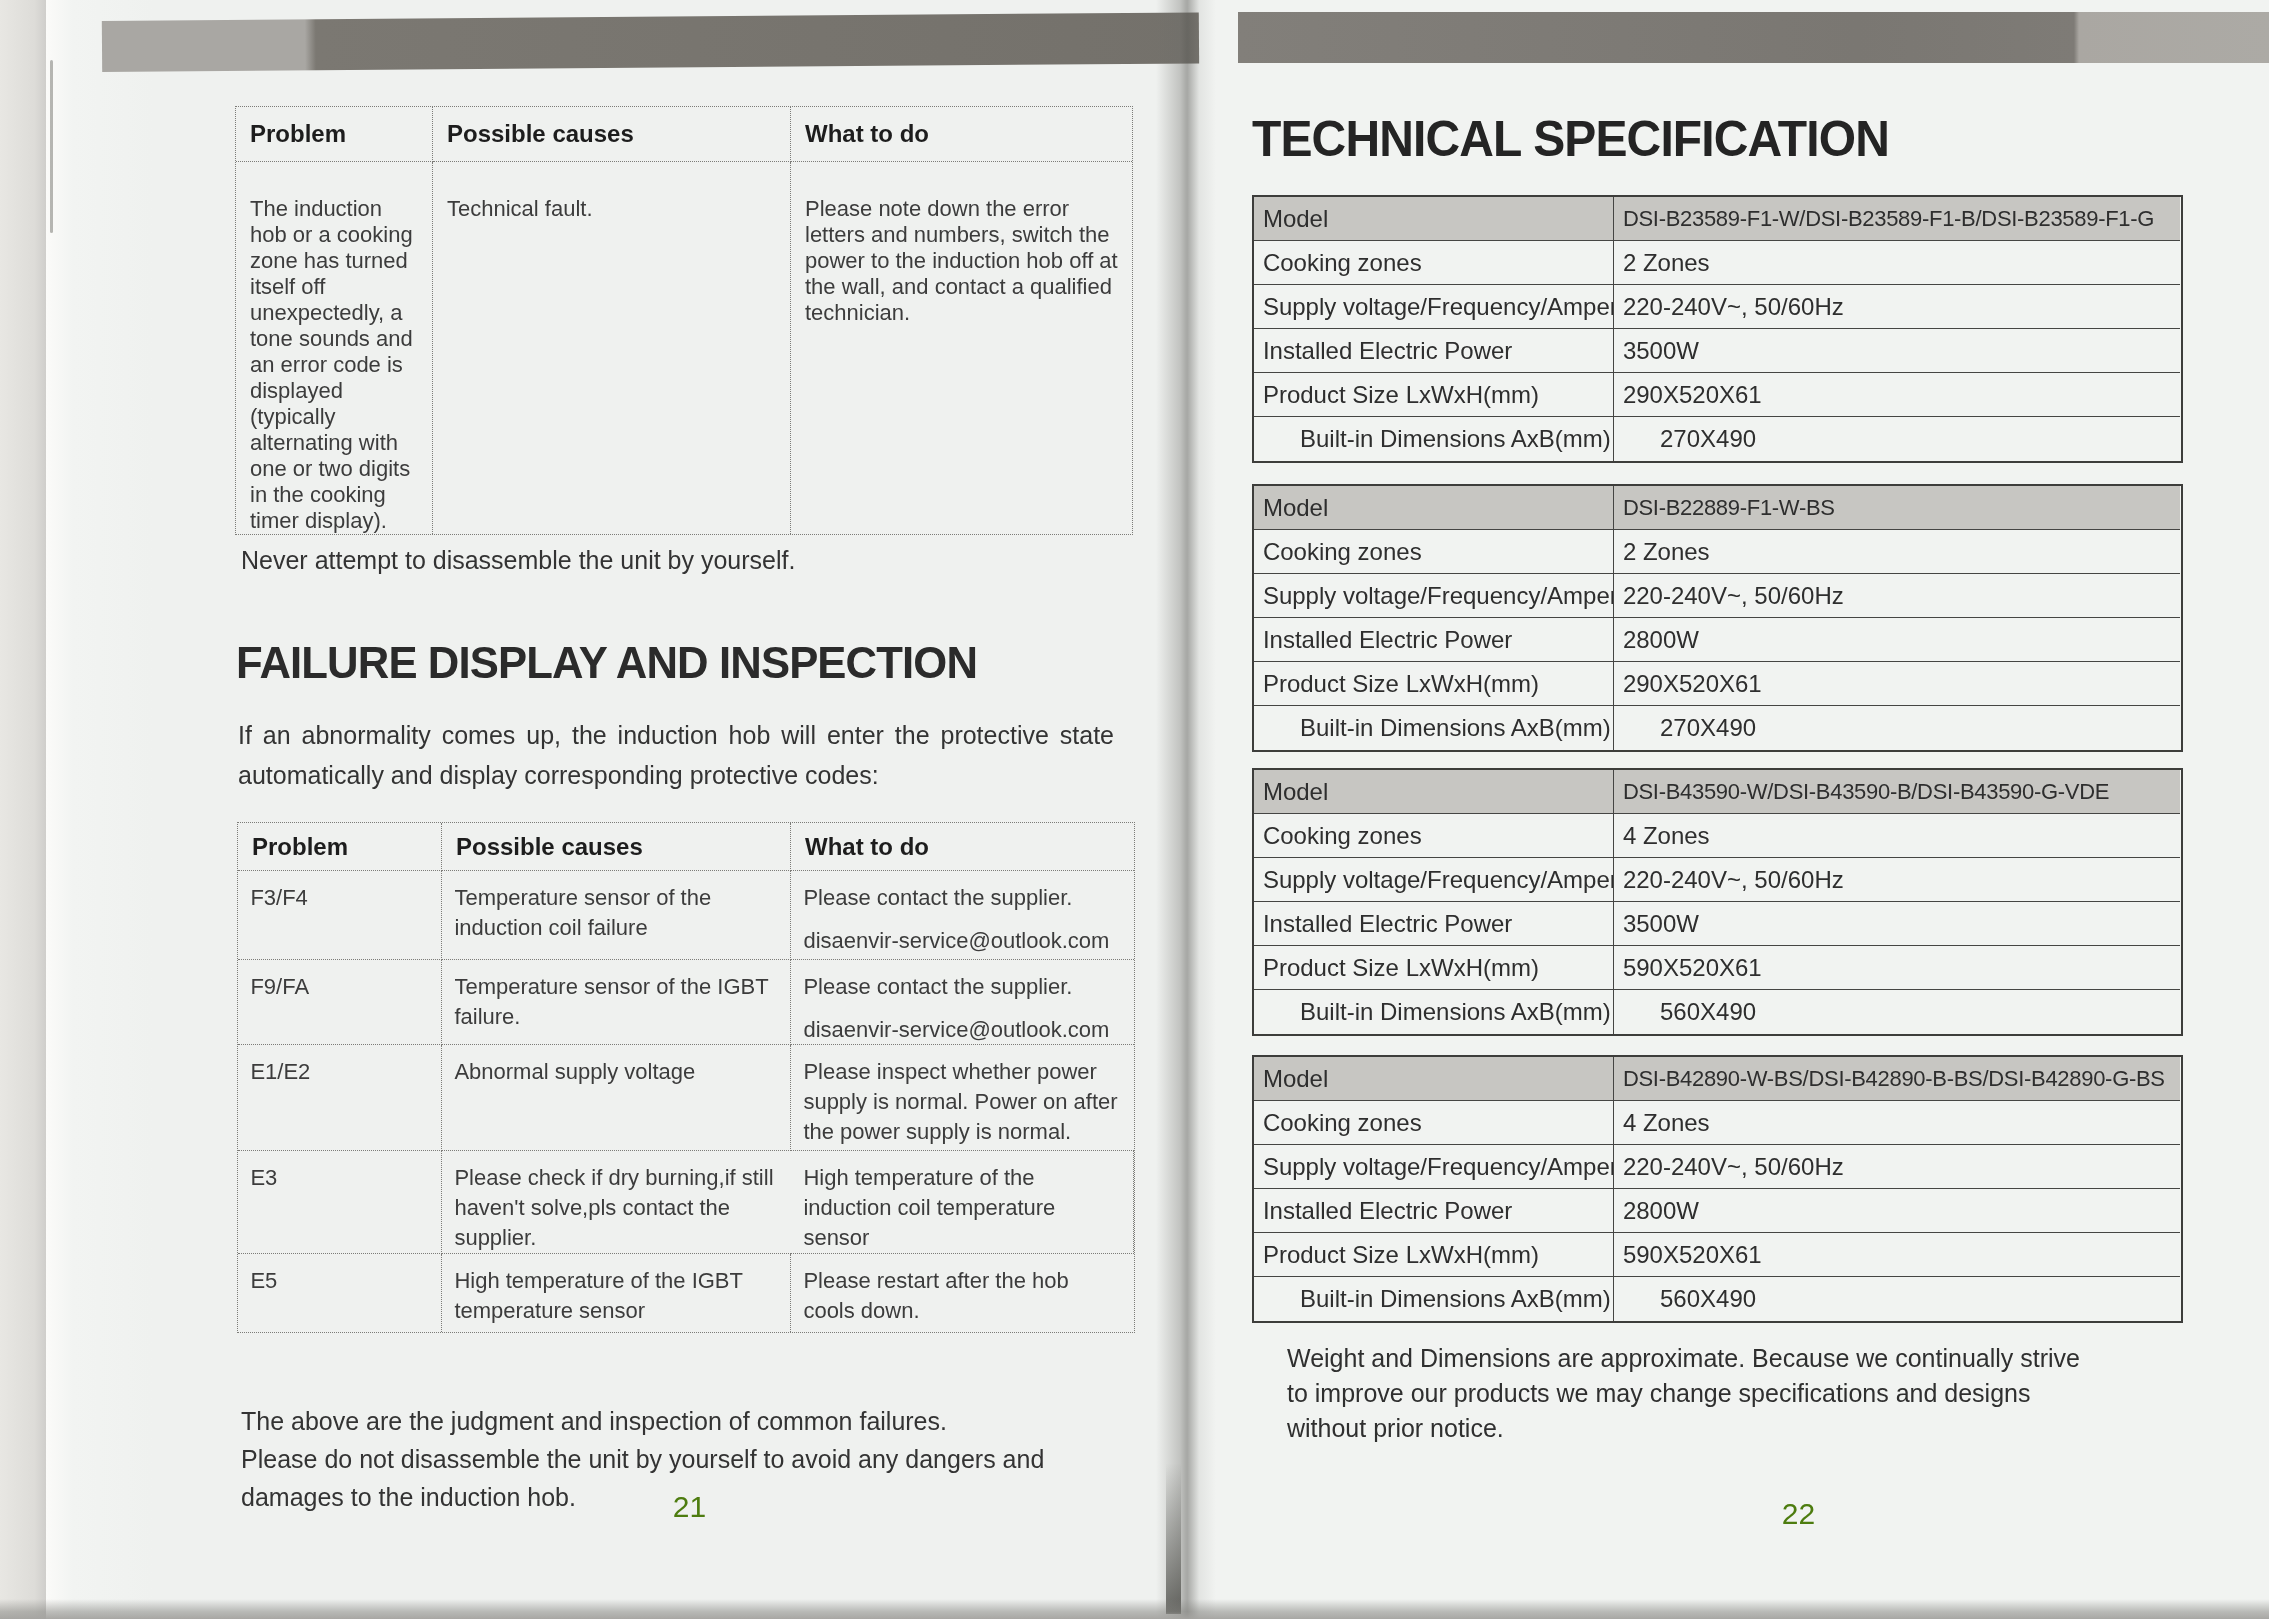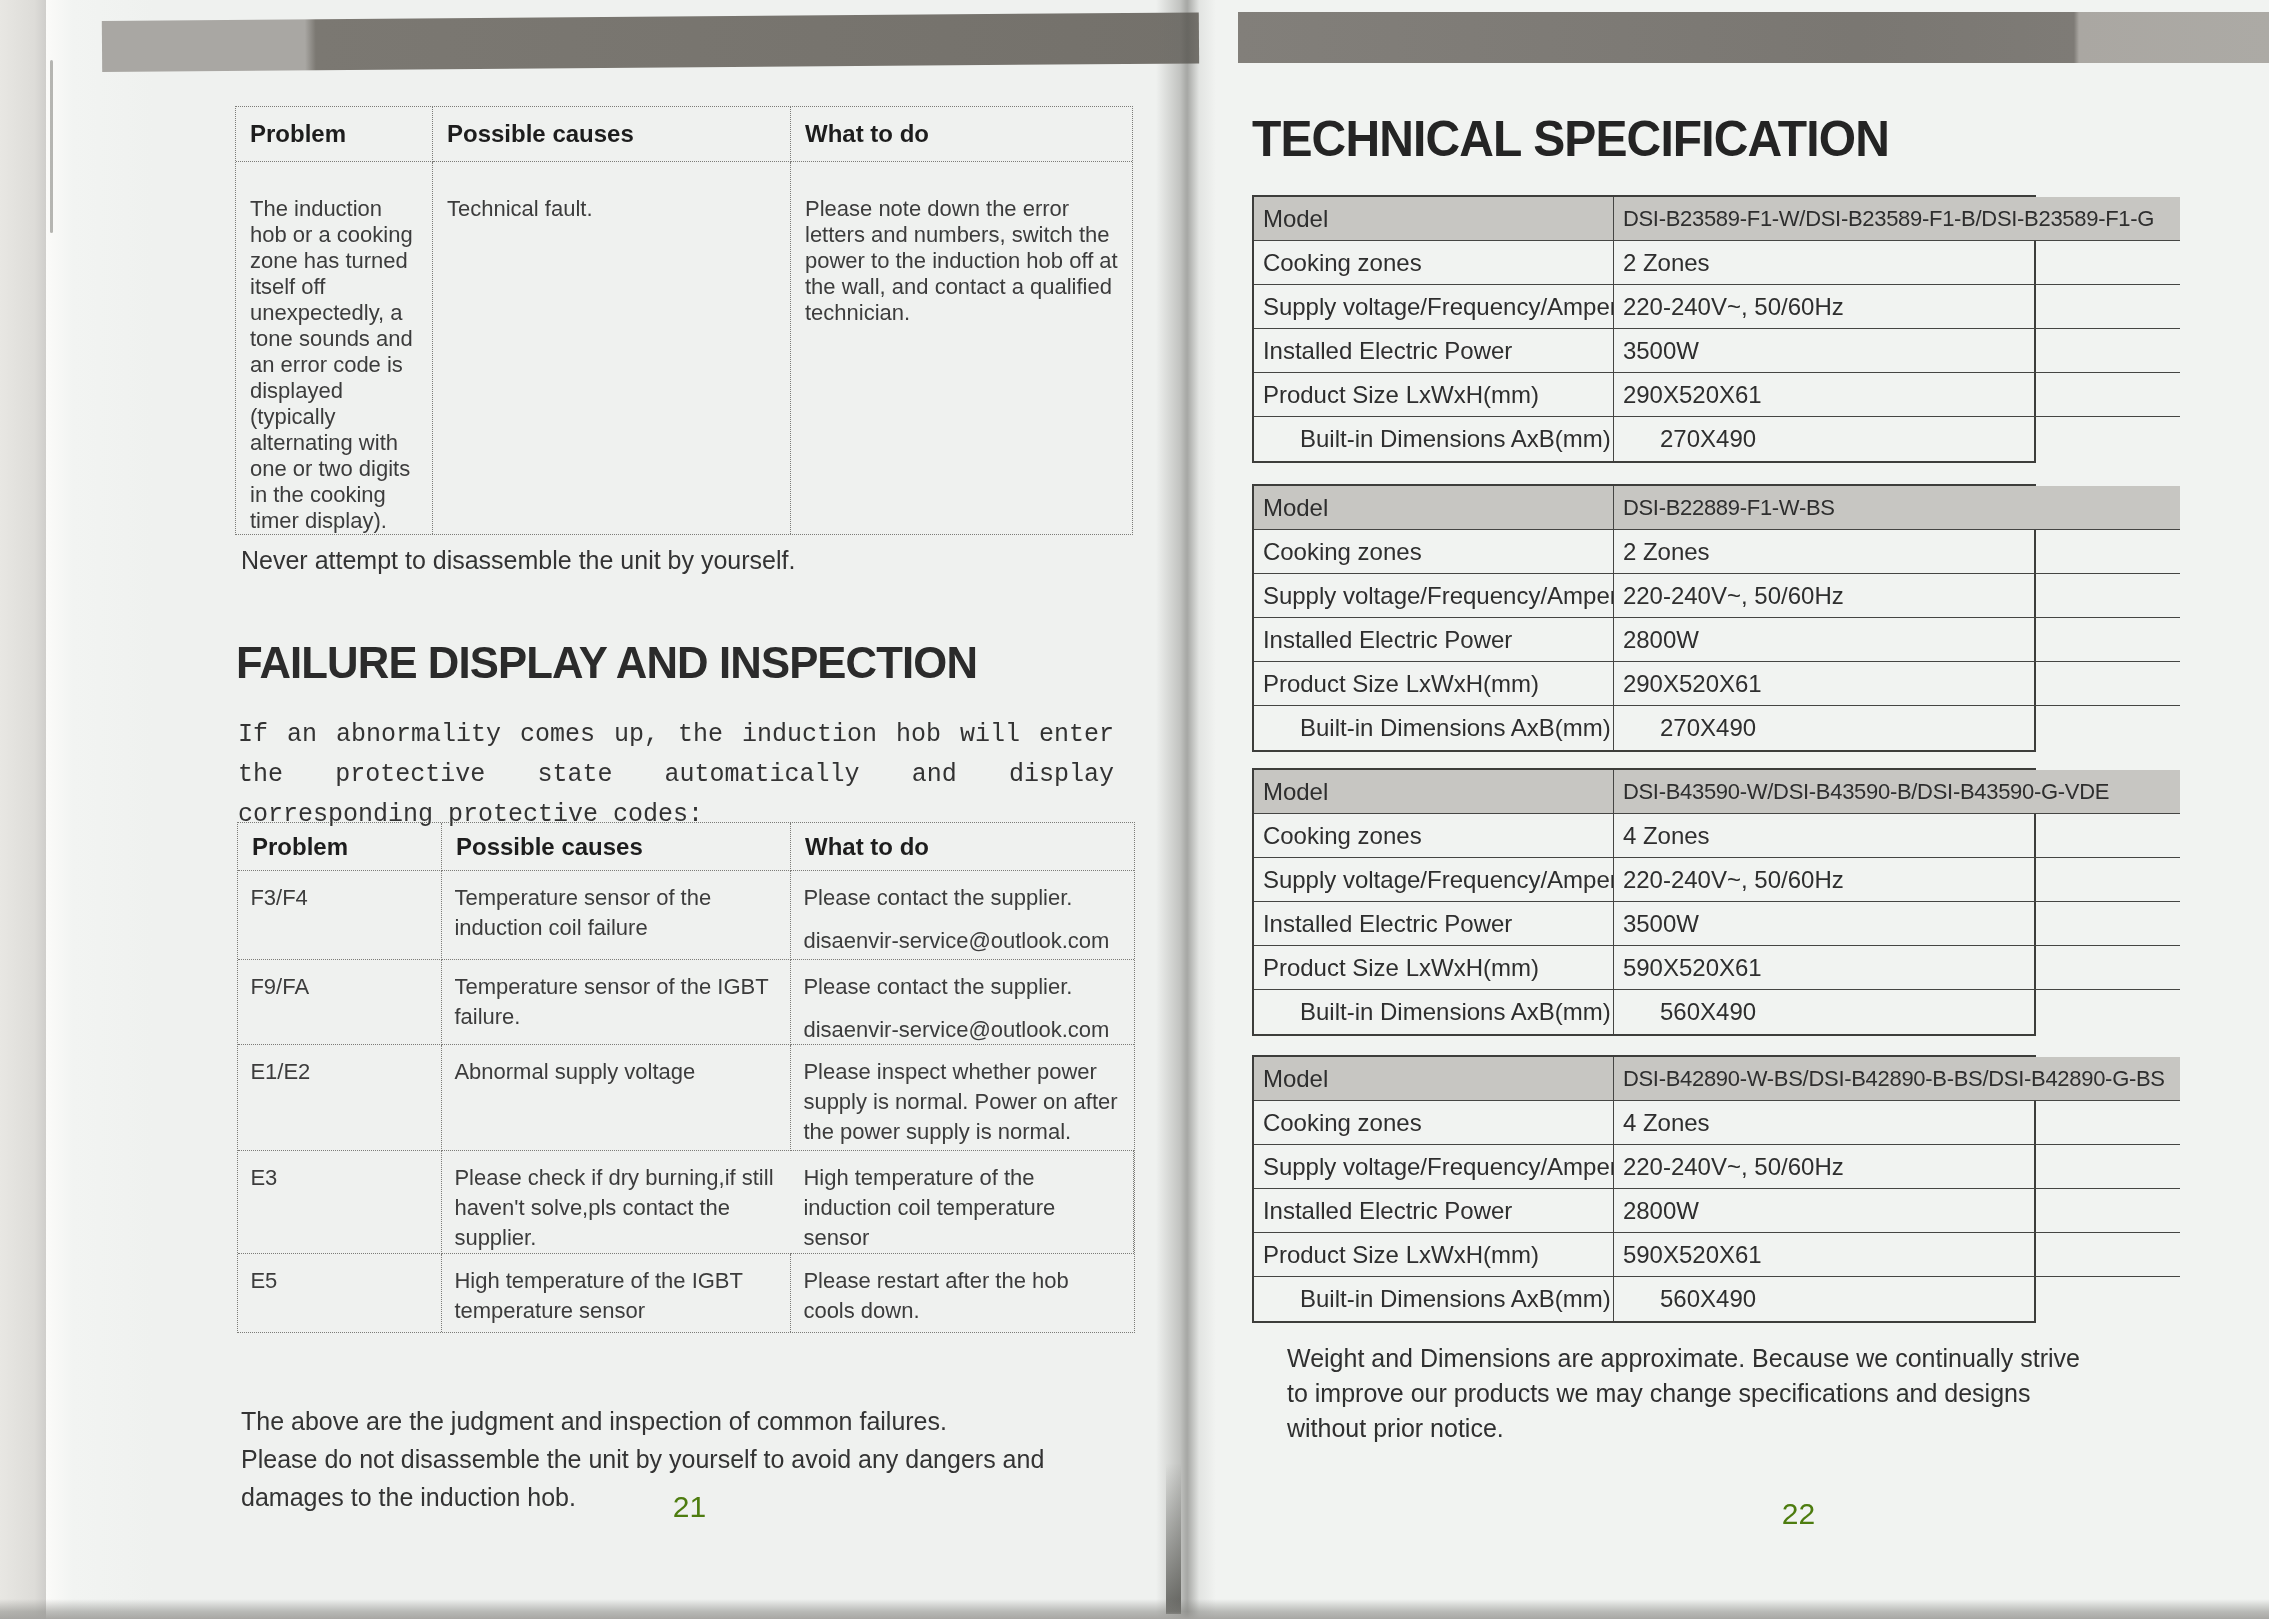--- a/index.html
+++ b/index.html
@@ -39,30 +39,30 @@
   .cell.cb{border-bottom:none;}
   .th{font-weight:bold;font-size:24px;color:#1d1d1d;display:flex;align-items:center;padding-left:14px;}
   .t1 .td{font-size:22px;line-height:26px;color:#3c3c3c;padding:34px 14px 0 14px;}
   .t2 .td{font-size:22px;line-height:30px;color:#3c3c3c;padding:12.4px 12.4px 0 12.4px;}
   .gap{margin-top:12.4px;}
 
   .note{position:absolute;left:241px;top:546px;font-size:25px;color:#333;}
   .heading{position:absolute;left:236px;top:637px;font-size:45px;font-weight:800;color:#2b2b2b;
     letter-spacing:-0.9px;transform:scaleX(.97);transform-origin:left;white-space:nowrap;}
   .intro{position:absolute;left:238px;top:715px;width:876px;font-size:25px;line-height:40px;
-    text-align:justify;color:#333;font-family:Liberation Mono, monospace;}
+    text-align:justify;color:#333;}
   .footer-l{position:absolute;left:241px;top:1402px;font-size:25px;line-height:38px;color:#333;}
   .pn{position:absolute;font-size:30px;color:#4d7c0f;width:71px;text-align:center;}
   #pn21{left:654px;top:1490px;}
   #pn22{left:1763px;top:1497px;}
 
   
   .title-r{position:absolute;left:1252px;top:110px;font-size:50px;font-weight:800;color:#242424;
     letter-spacing:-0.9px;transform:scaleX(.96);transform-origin:left;white-space:nowrap;}
-  .spec{position:absolute;left:1252px;width:784px;display:grid;
+  .spec{position:absolute;left:1252px;width:931px;display:grid;
     grid-template-columns:360px 566px;grid-auto-rows:44px;border:2.7px solid #3d3d3b;
     box-sizing:border-box;background:#f1f3f1;}
   #spec1{top:195px}  #spec2{top:484px}  #spec3{top:768px}  #spec4{top:1055px}
   .sc{display:flex;align-items:center;box-sizing:border-box;border-bottom:1.8px solid #454543;
     font-size:24px;color:#2e2e2e;padding:0 7px 0 8.9px;overflow:hidden;white-space:nowrap;}
   .sc.lbl{border-right:1.8px solid #454543;}
   .sc.last{border-bottom:none;padding-left:46px;}
   .sc.hdr{background:#c7c6c2;}
   .model-val{font-size:22px;letter-spacing:-0.3px;}
   .footer-r{position:absolute;left:1287px;top:1341px;font-size:25px;line-height:35px;color:#2f2f2f;}

